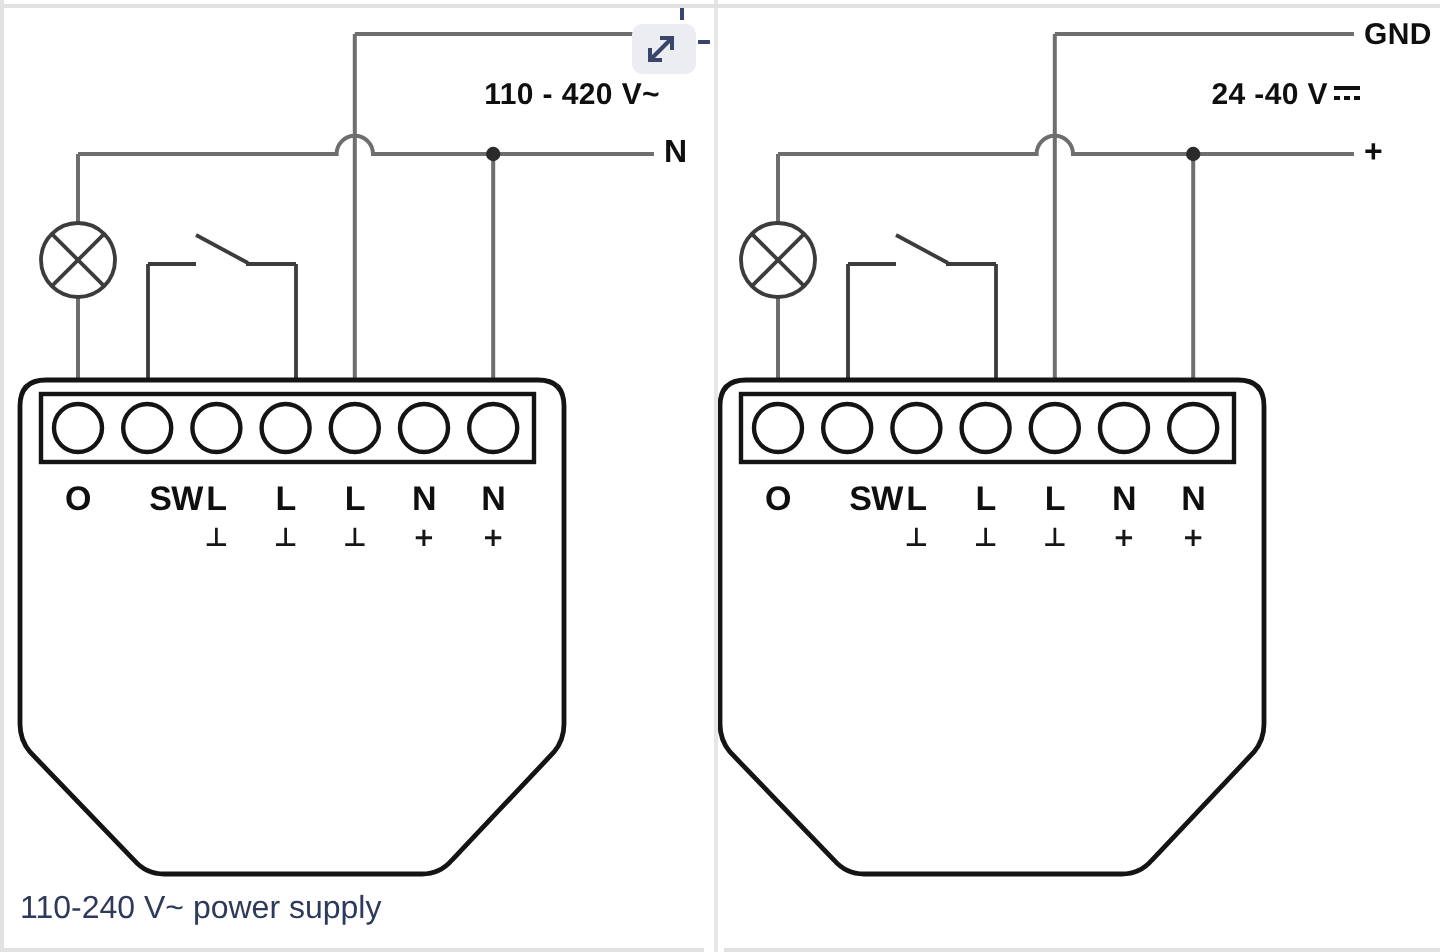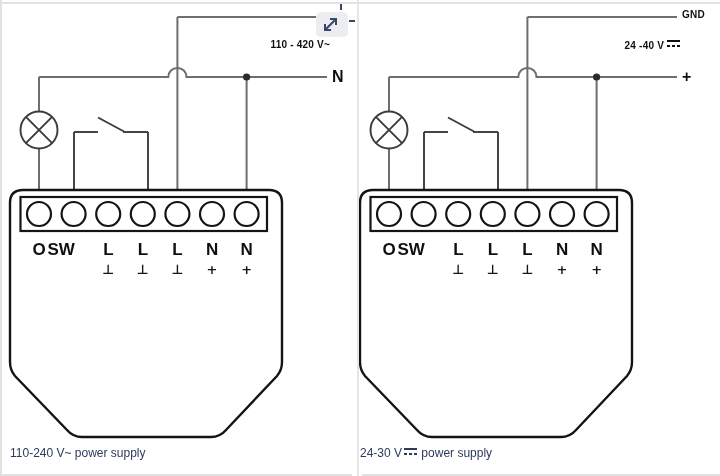--- a/index.html
+++ b/index.html
@@ -19,41 +19,41 @@
   .pane-right { left:350px; }
   .pane svg.diagram { position:absolute; left:0; top:0; }
 
   .wire { stroke:#6e6e6e; stroke-width:2; fill:none; }
   .sym  { stroke:#3c3c3c; stroke-width:1.9; fill:none; }
   .dev  { stroke:#141414; stroke-width:2.4; fill:#ffffff; }
   .term { stroke:#141414; stroke-width:2.2; fill:#ffffff; }
   .dot  { fill:#2b2b2b; }
 
   .lbl {
-    position:absolute; color:#0f0f0f; font-size:10px; font-weight:600;
+    position:absolute; color:#0f0f0f; font-size:15px; font-weight:600;
     white-space:nowrap; letter-spacing:0.2px;
   }
   .lbl-topright { left:332px; top:9px; }
   .lbl-voltage  { right:40px; top:39px; text-align:right; }
   .lbl-line     { left:332px; top:68px; font-size:16px; }
 
   .tlab {
     position:absolute; top:240px; width:34px; text-align:center;
     color:#0f0f0f; font-size:17px; font-weight:700; letter-spacing:-0.3px;
   }
-  .t0{left:22px}.t1{left:44px}.t2{left:91.2px}.t3{left:125.8px}.t4{left:160.4px}.t5{left:195px}.t6{left:229.6px}
+  .t0{left:22px}.t1{left:71px}.t2{left:91.2px}.t3{left:125.8px}.t4{left:160.4px}.t5{left:195px}.t6{left:229.6px}
   .tmark {
     position:absolute; top:262px; width:20px; text-align:center;
     color:#161616; font-size:13px; font-weight:600;
     font-family:"DejaVu Sans", sans-serif;
   }
   .m0{left:98.2px}.m1{left:132.8px}.m2{left:167.4px}.m3{left:202px}.m4{left:236.6px}
 
   .caption {
-    position:absolute; left:10px; top:446px; color:#2e3a5c; font-size:12px;
+    position:absolute; left:10px; top:446px; color:#2e3a5c; font-size:16px;
     font-weight:400; white-space:nowrap;
   }
 
   .dc-sym {
     display:inline-block; width:13px; height:10px; position:relative;
     margin-left:3px;
   }
   .dc-sym::before {
     content:""; position:absolute; top:1px; left:0; right:0; height:2px;
     background:currentColor;
@@ -180,21 +180,20 @@
     <div class="tlab t4">L</div>
     <div class="tlab t5">N</div>
     <div class="tlab t6">N</div>
 
     <div class="tmark m0">⊥</div>
     <div class="tmark m1">⊥</div>
     <div class="tmark m2">⊥</div>
     <div class="tmark m3">+</div>
     <div class="tmark m4">+</div>
 
-    <div class="caption"><span>24-30 V</span><span class="dc-sym"></span><span> power supply</span></div>
   </div>
 
   <div class="divider"></div>
   <div class="edge edge-top"></div>
   <div class="edge edge-left"></div>
   <div class="edge edge-bottom-l"></div>
   <div class="edge edge-bottom-r"></div>
 </div>
 
 </body></html>

